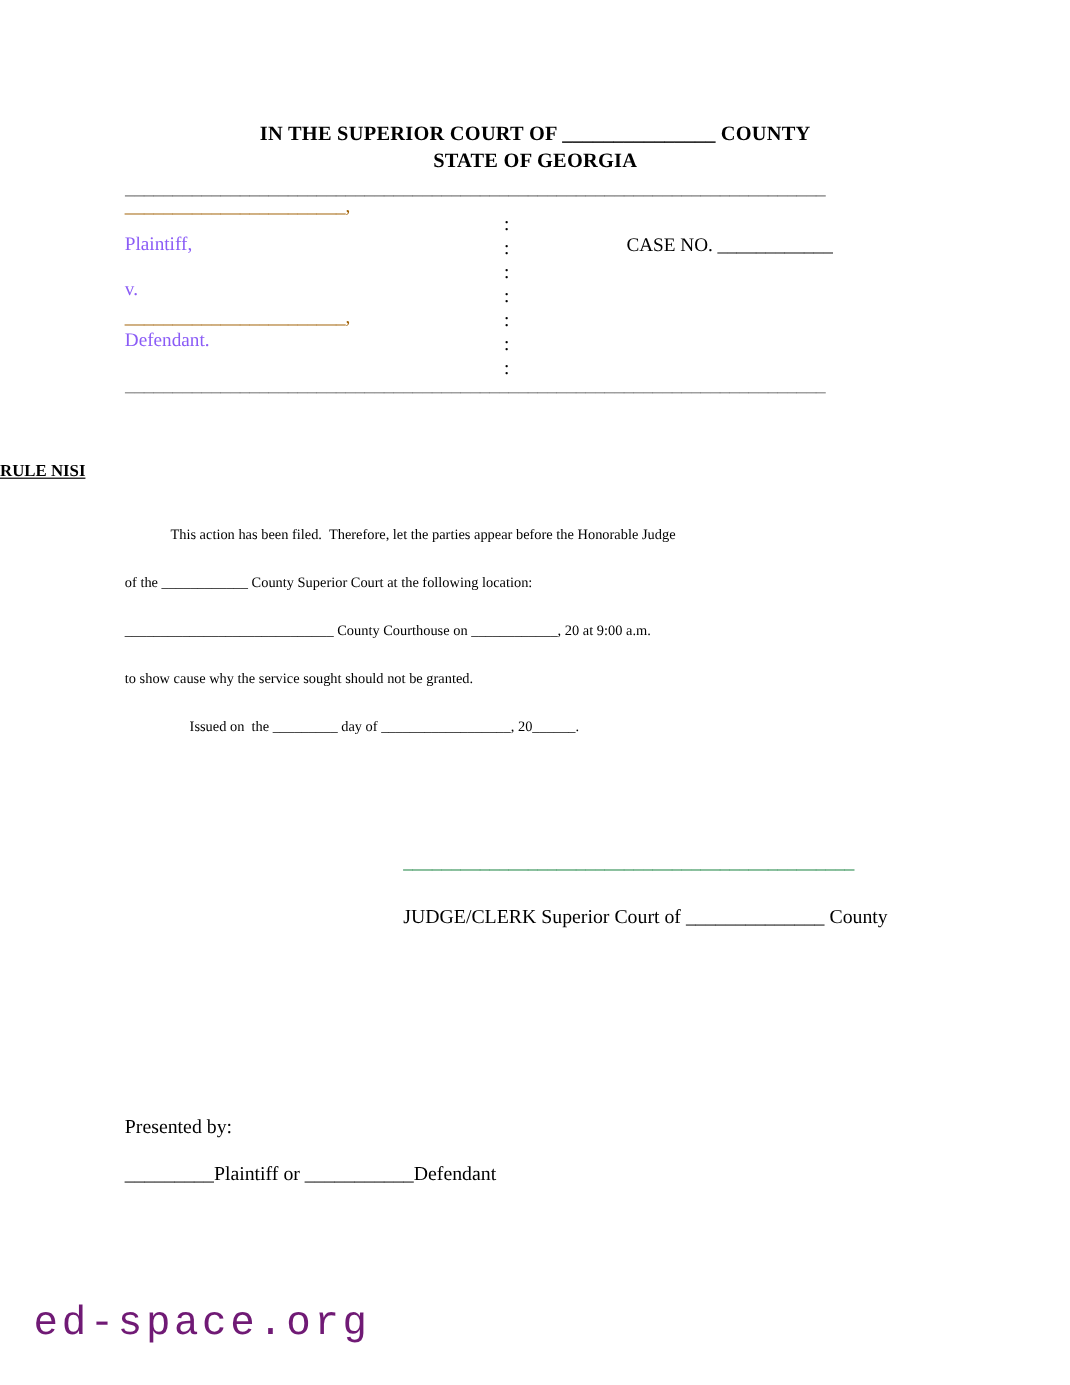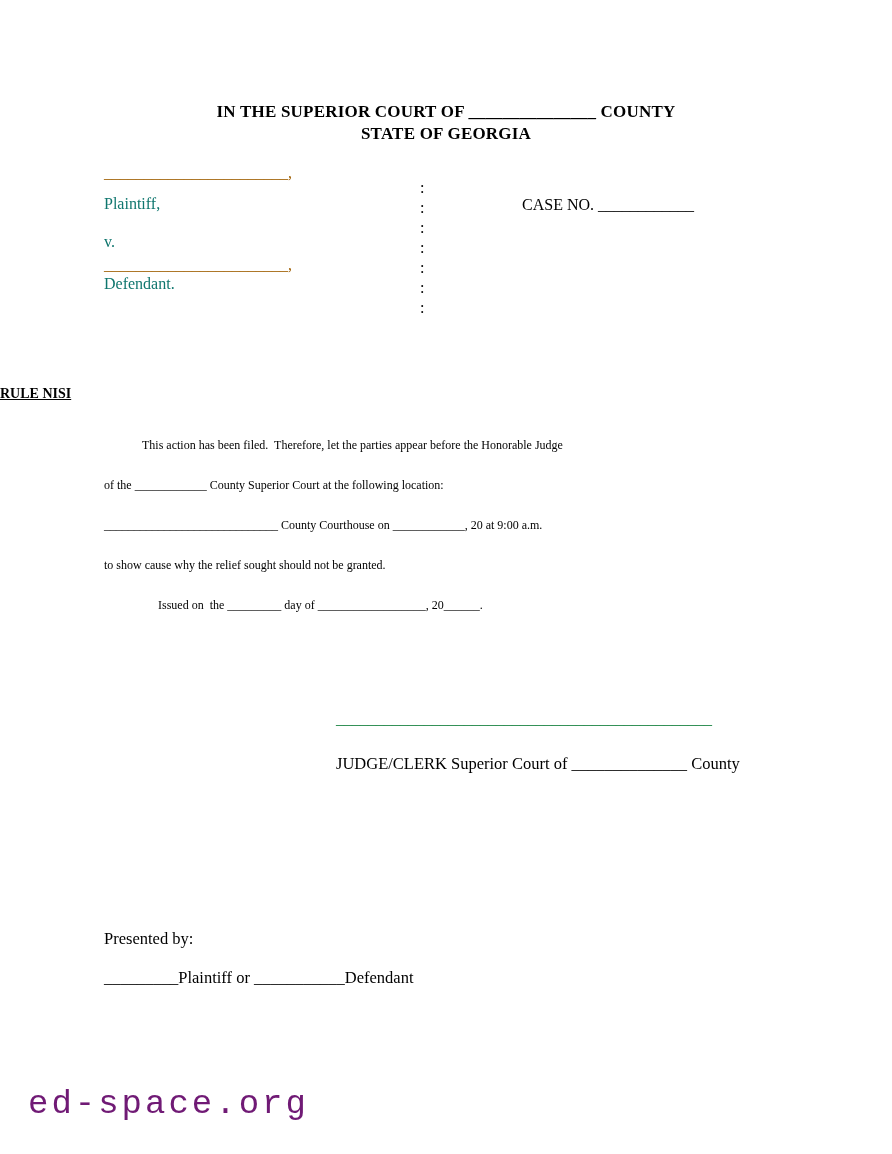--- a/index.html
+++ b/index.html
@@ -72,21 +72,21 @@
     white-space: pre;
     font-size: 16px;
     line-height: 17px;
     display: block;
     color: #a16207;
   }
   .party-label {
     display: block;
     font-size: 16px;
     line-height: 20px;
-    color: #0f766e;
+    color: #8b5cf6;
   }
   .party-plaintiff { position: absolute; top: 30px; left: 0; }
   .party-v { position: absolute; top: 68px; left: 0; }
   .party-defendant { position: absolute; top: 110px; left: 0; }
 
   .colon-col {
     position: absolute;
     left: 316px;
     top: 14px;
     font-size: 16px;
@@ -233,21 +233,21 @@
   </div>
 
   <div class="section-title">
     <span>RULE NISI</span>
   </div>
 
   <div class="body-text">
     <span class="body-line indent-1">This action has been filed.  Therefore, let the parties appear before the Honorable Judge</span>
     <span class="body-line">of the ____________ County Superior Court at the following location:</span>
     <span class="body-line">_____________________________ County Courthouse on ____________, 20 at 9:00 a.m.</span>
-    <span class="body-line">to show cause why the relief sought should not be granted.</span>
+    <span class="body-line">to show cause why the service sought should not be granted.</span>
     <span class="body-line indent-2">Issued on  the _________ day of __________________, 20______.</span>
   </div>
 
   <div class="signature">
     <span class="sig-rule">_______________________________________________</span>
     <span class="sig-label">JUDGE/CLERK Superior Court of ______________ County</span>
   </div>
 
 
   <div class="presented">

